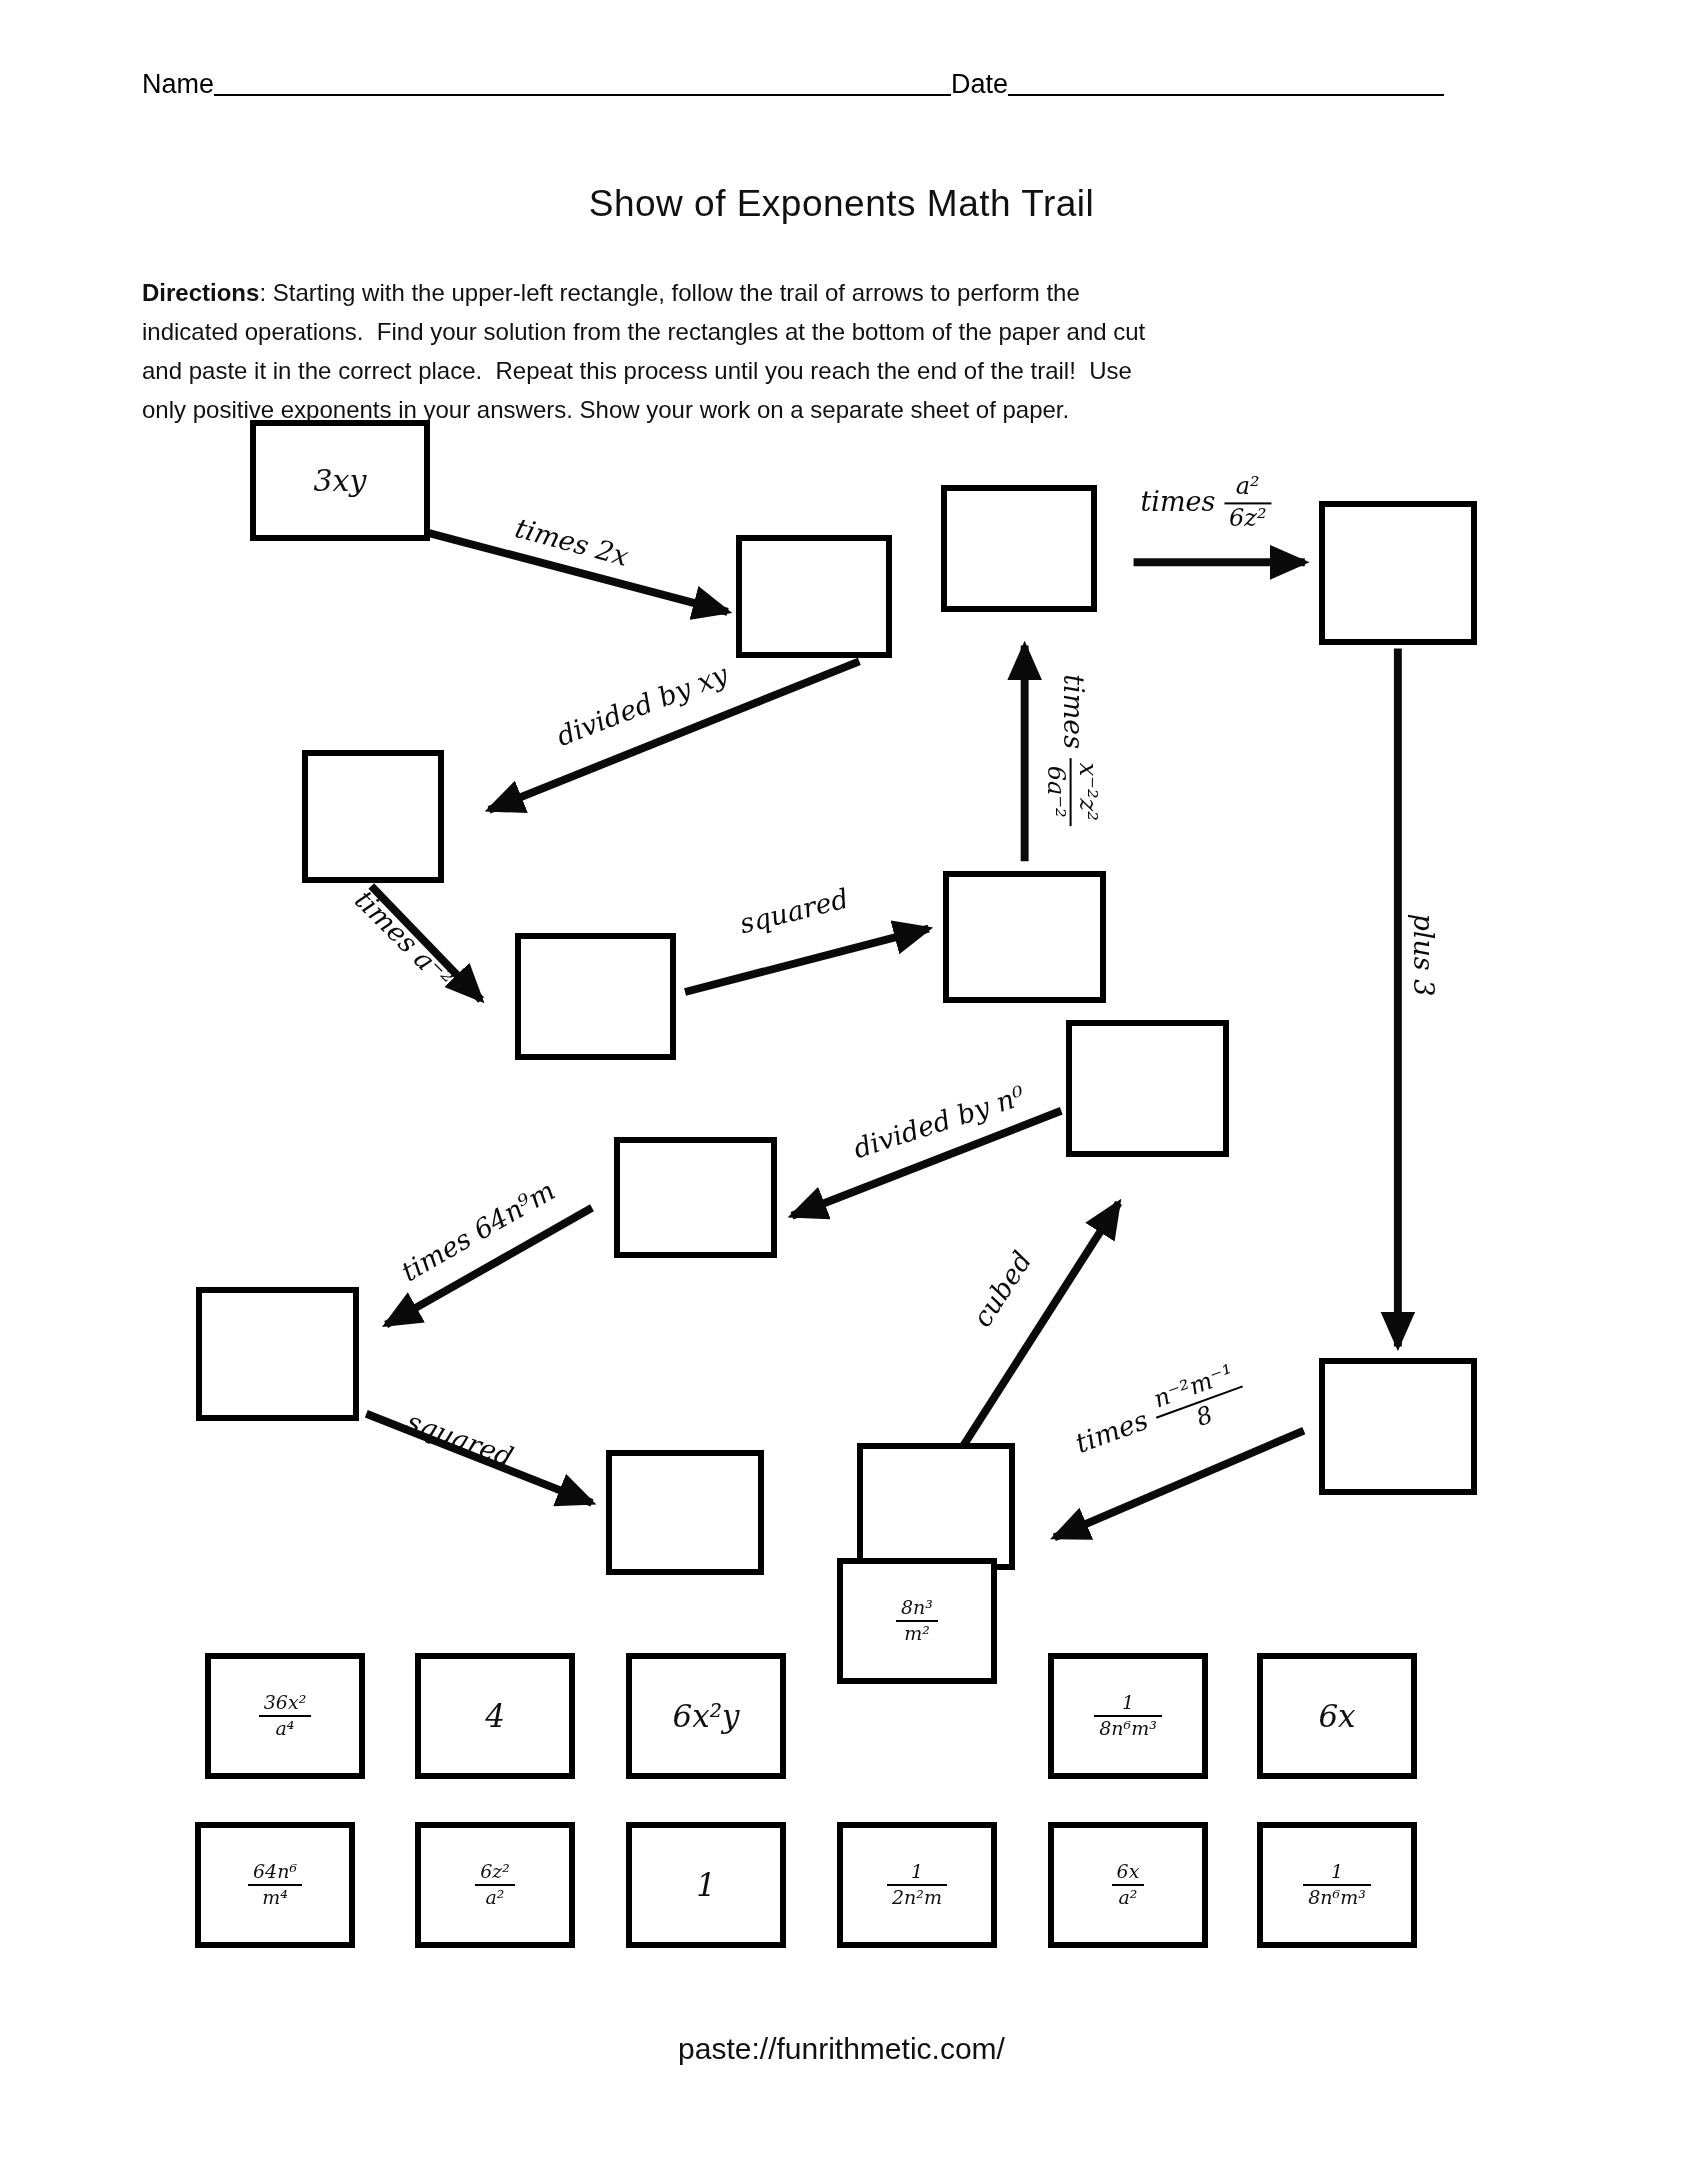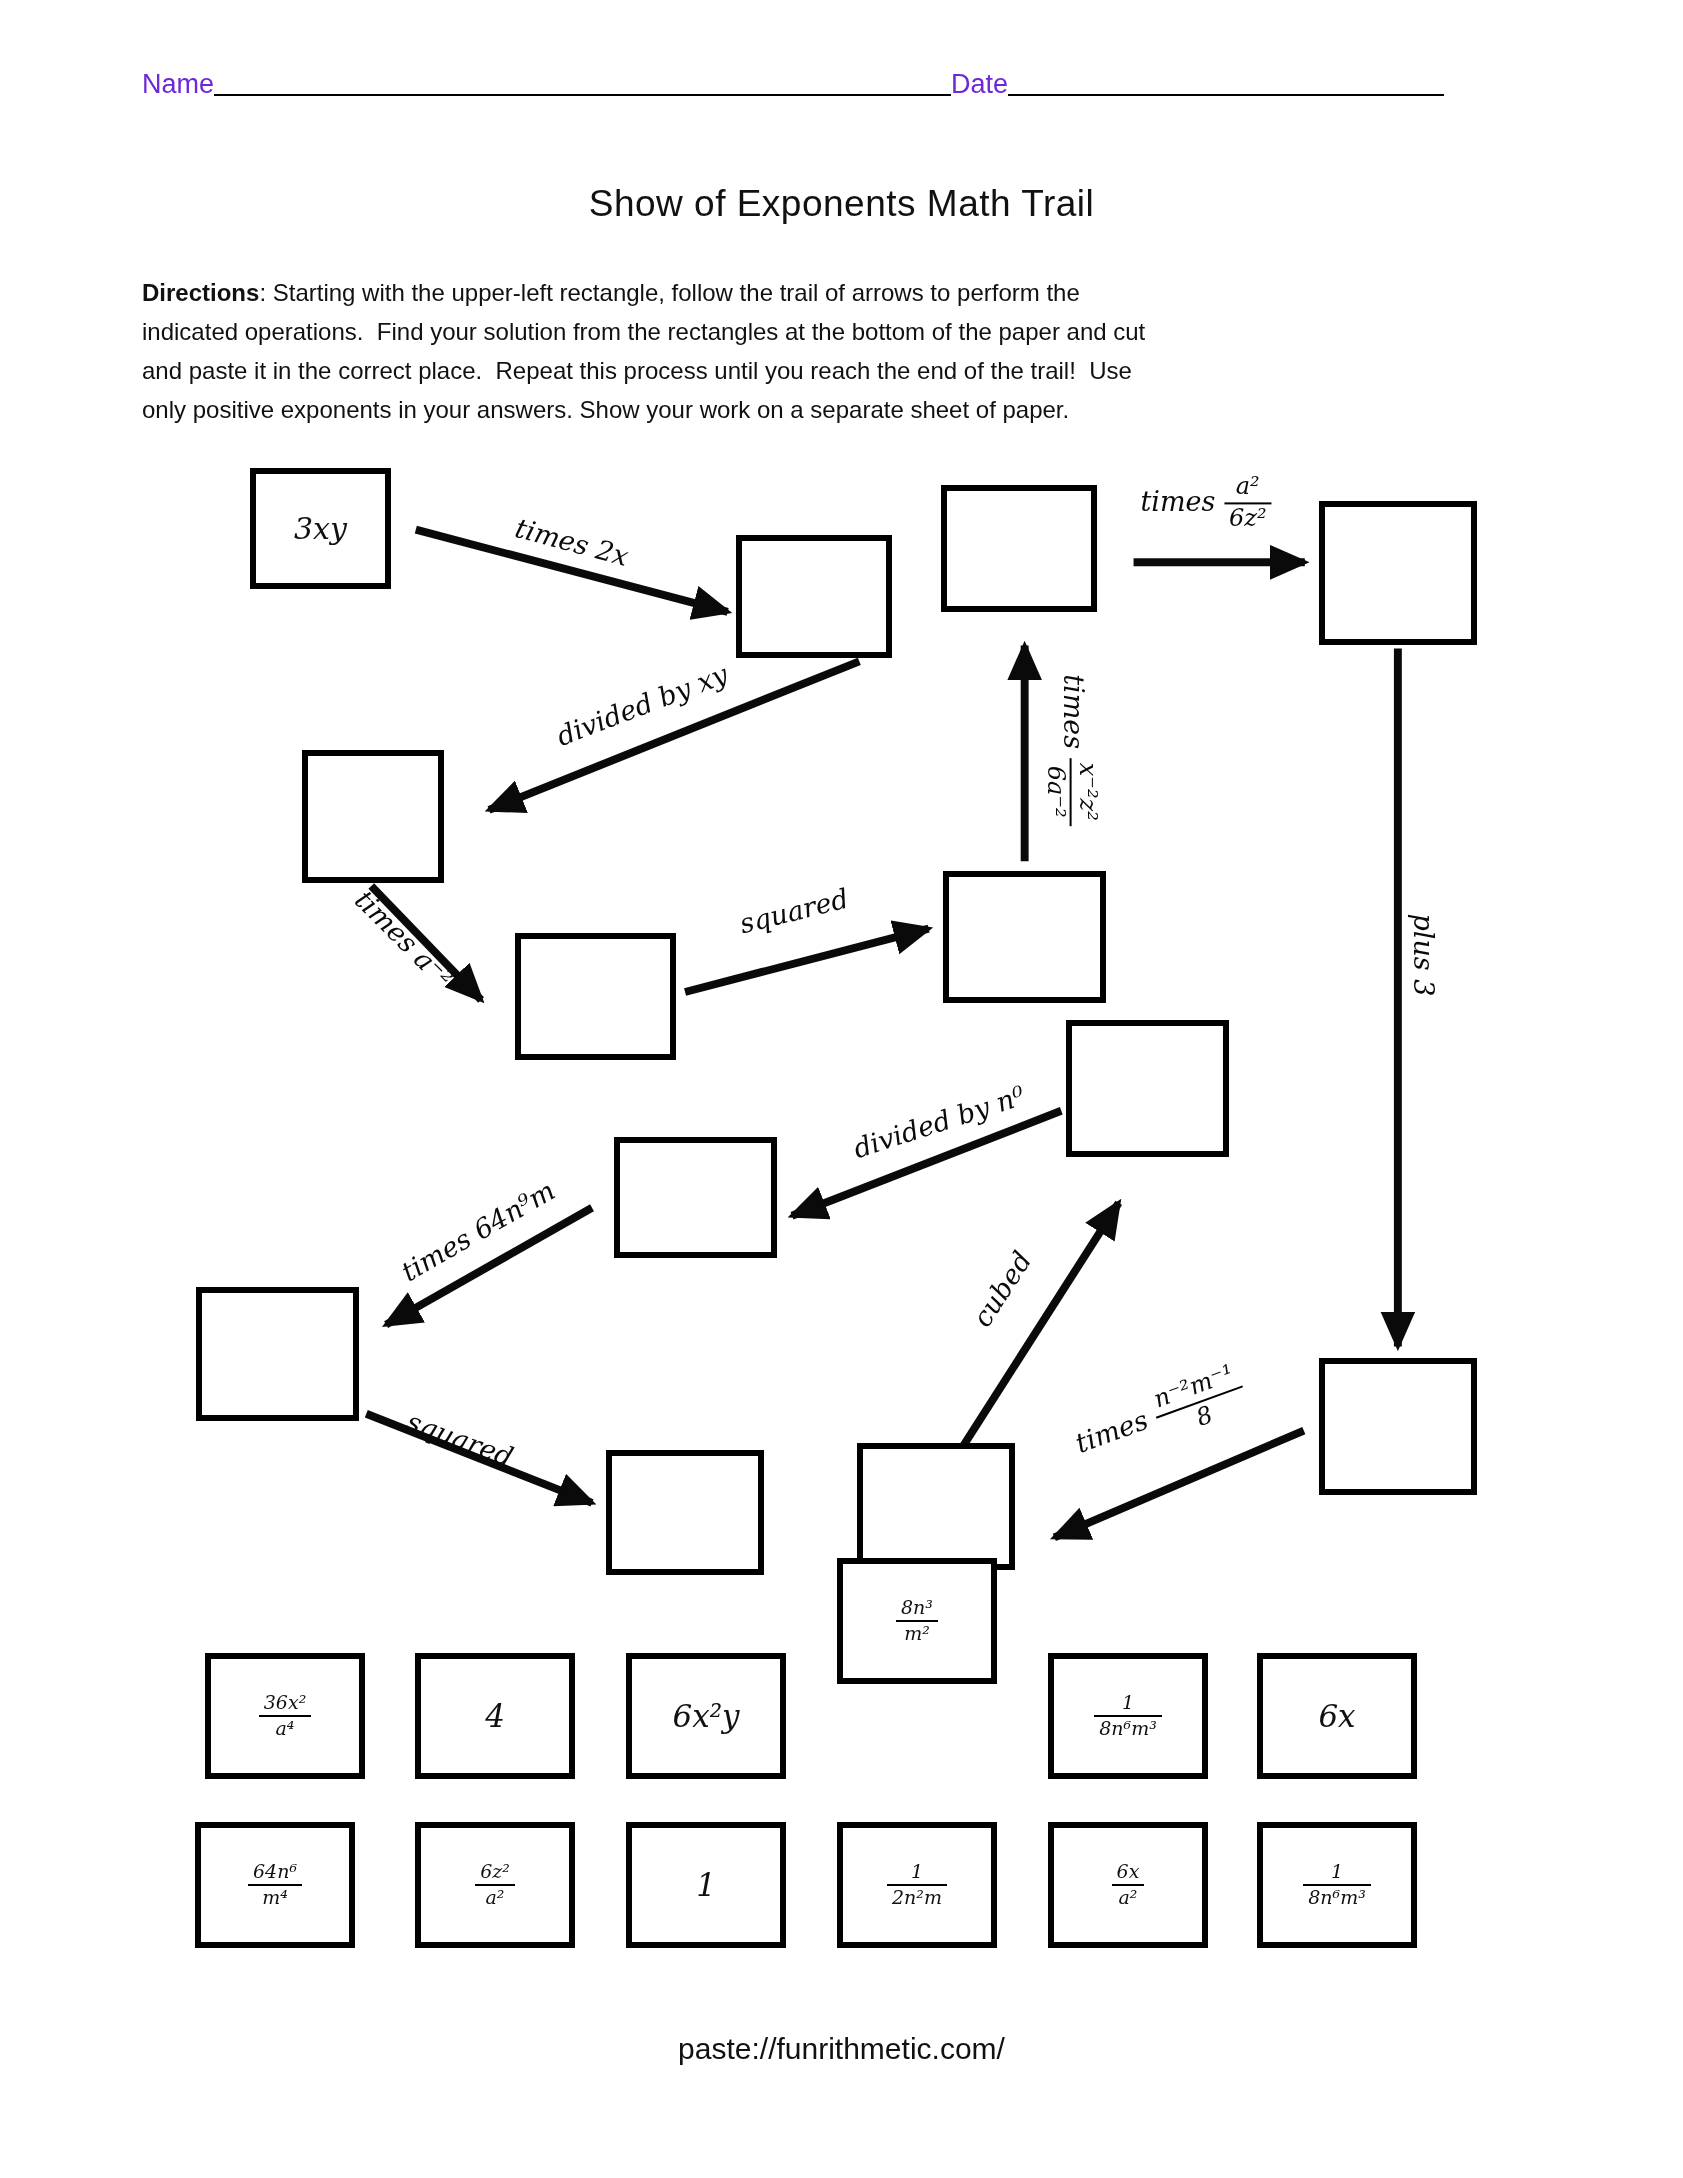--- a/index.html
+++ b/index.html
@@ -1,20 +1,20 @@
 <!DOCTYPE html>
 <html><head>
 <meta charset="utf-8">
 <style>
   html,body{margin:0;padding:0;background:#888;}
   #page{position:relative;width:1683px;height:2178px;background:#ffffff;color:#111;
         font-family:"Liberation Sans",sans-serif;overflow:hidden;}
   
   #name-date{position:absolute;left:142px;top:69px;width:1302px;display:flex;
-             font-size:27px;color:#6d28d9;}
+             font-size:27px;color:#000000;}
   #name-date .blank{border-bottom:2.5px solid #000;margin-bottom:4px;}
   
   #title{position:absolute;left:0;top:183px;width:1683px;text-align:center;
          font-size:37px;letter-spacing:0.5px;}
   #directions{position:absolute;left:142px;top:273px;width:1386px;
               font-size:24px;line-height:39px;white-space:pre;}
   #directions b{font-weight:700;}
   
   .tbox{position:absolute;border:6px solid #000;background:#fff;box-sizing:border-box;
         display:flex;align-items:center;justify-content:center;}
@@ -65,21 +65,21 @@
       <line x1="1145" y1="568" x2="1318" y2="568" marker-end="url(#ah)"></line>
       <line x1="1412" y1="655" x2="1412" y2="1360" marker-end="url(#ah)"></line>
       <line x1="1317" y1="1445" x2="1065" y2="1553" marker-end="url(#ah)"></line>
       <line x1="972" y1="1462" x2="1130" y2="1215" marker-end="url(#ah)"></line>
       <line x1="1072" y1="1122" x2="800" y2="1228" marker-end="url(#ah)"></line>
       <line x1="598" y1="1220" x2="390" y2="1338" marker-end="url(#ah)"></line>
       <line x1="370" y1="1428" x2="598" y2="1518" marker-end="url(#ah)"></line>
     </g>
   </svg>
 
-  <div class="tbox" style="left:250px;top:468px;width:141px;height:121px">
+  <div class="tbox" style="left:250px;top:420px;width:180px;height:121px">
     <span class="mathtxt">3xy</span>
   </div>
   <div class="tbox" style="left:736px;top:535px;width:156px;height:123px"></div>
   <div class="tbox" style="left:941px;top:485px;width:156px;height:127px"></div>
   <div class="tbox" style="left:1319px;top:501px;width:158px;height:144px"></div>
   <div class="tbox" style="left:302px;top:750px;width:142px;height:133px"></div>
   <div class="tbox" style="left:515px;top:933px;width:161px;height:127px"></div>
   <div class="tbox" style="left:943px;top:871px;width:163px;height:132px"></div>
   <div class="tbox" style="left:1066px;top:1020px;width:163px;height:137px"></div>
   <div class="tbox" style="left:614px;top:1137px;width:163px;height:121px"></div>

